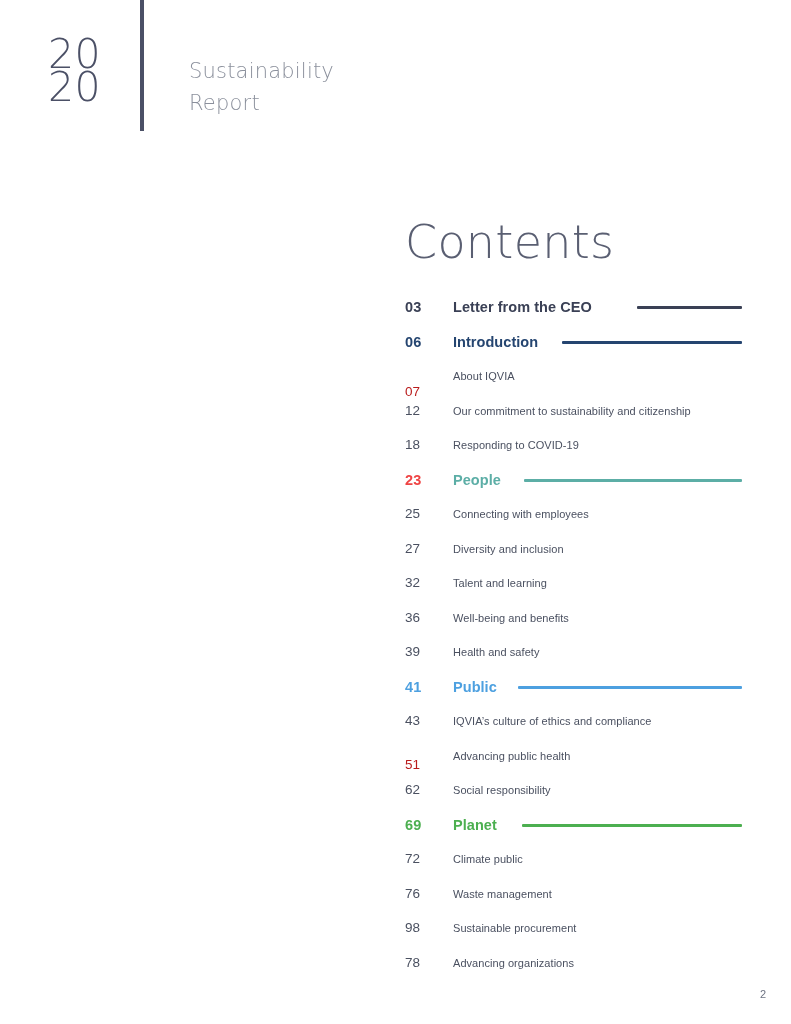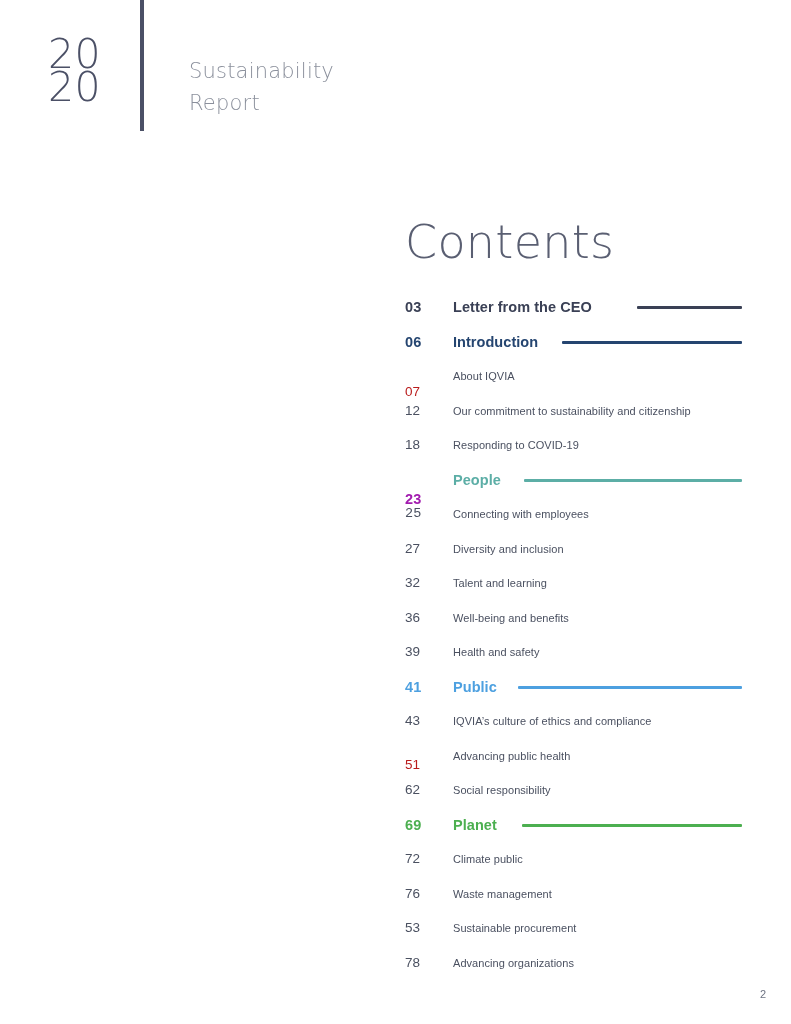--- a/index.html
+++ b/index.html
@@ -161,26 +161,26 @@
     </div>
     <div class="toc-row">
       <span class="toc-num" style="color: rgb(74, 80, 96);">12</span>
       <span class="toc-label" style="color: rgb(74, 80, 96);">Our commitment to sustainability and citizenship</span>
     </div>
     <div class="toc-row">
       <span class="toc-num" style="color: rgb(74, 80, 96);">18</span>
       <span class="toc-label" style="color: rgb(74, 80, 96);">Responding to COVID-19</span>
     </div>
     <div class="toc-row section">
-      <span class="toc-num" style="color: #a21caf; margin-top: 19px;">23</span>
+      <span class="toc-num" style="color: #ef4444;">23</span>
       <span class="toc-label" style="color: rgb(92, 174, 166);">People</span>
       <span class="toc-rule" style="background: rgb(92, 174, 166); width: 218px;"></span>
     </div>
     <div class="toc-row">
-      <span class="toc-num" style="color: rgb(74, 80, 96); font-family: Liberation Mono, monospace;">25</span>
+      <span class="toc-num" style="color: rgb(74, 80, 96);">25</span>
       <span class="toc-label" style="color: rgb(74, 80, 96);">Connecting with employees</span>
     </div>
     <div class="toc-row">
       <span class="toc-num" style="color: rgb(74, 80, 96);">27</span>
       <span class="toc-label" style="color: rgb(74, 80, 96);">Diversity and inclusion</span>
     </div>
     <div class="toc-row">
       <span class="toc-num" style="color: rgb(74, 80, 96);">32</span>
       <span class="toc-label" style="color: rgb(74, 80, 96);">Talent and learning</span>
     </div>
@@ -216,21 +216,21 @@
     </div>
     <div class="toc-row">
       <span class="toc-num" style="color: rgb(74, 80, 96);">72</span>
       <span class="toc-label" style="color: rgb(74, 80, 96);">Climate public</span>
     </div>
     <div class="toc-row">
       <span class="toc-num" style="color: rgb(74, 80, 96);">76</span>
       <span class="toc-label" style="color: rgb(74, 80, 96);">Waste management</span>
     </div>
     <div class="toc-row">
-      <span class="toc-num" style="color: rgb(74, 80, 96);">53</span>
+      <span class="toc-num" style="color: rgb(74, 80, 96);">98</span>
       <span class="toc-label" style="color: rgb(74, 80, 96);">Sustainable procurement</span>
     </div>
     <div class="toc-row">
       <span class="toc-num" style="color: rgb(74, 80, 96);">78</span>
       <span class="toc-label" style="color: rgb(74, 80, 96);">Advancing organizations</span>
     </div>
   </div>
 
 <div class="page-number">2</div>
 

